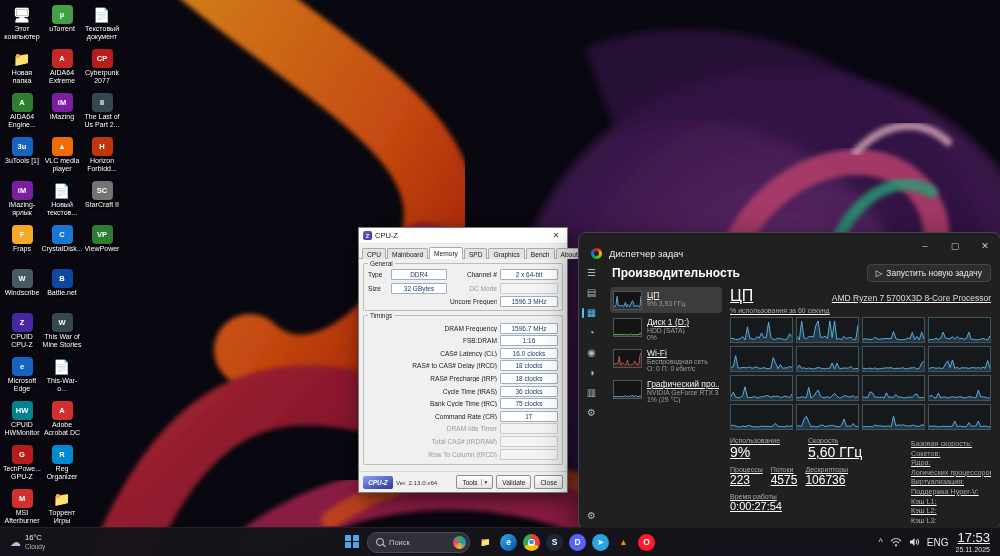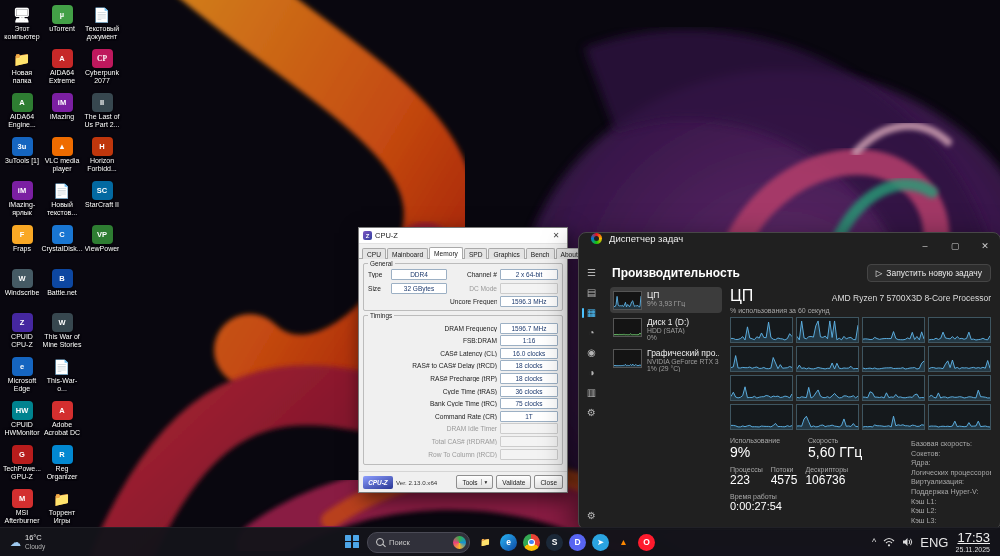--- a/index.html
+++ b/index.html
@@ -45,38 +45,38 @@
     color:#fff;display:flex;align-items:center;justify-content:center;font-size:6.4px;font-style:italic;font-weight:bold;}
   .cpuz-ver{font-size:6.2px;color:#333;}
   .cpuz-btns{margin-left:auto;display:flex;gap:3px;}
   .cbtn{height:12px;padding:0 5px;display:flex;align-items:center;gap:3px;background:linear-gradient(#fff,#e2e2e2);
     border:1px solid #8f8f8f;border-radius:2px;font-size:6.5px;cursor:pointer;}
   .cbtn .arrow{border-left:1px solid #aaa;padding-left:3px;font-size:5.5px;}
 
   
   .tm{position:absolute;left:578px;top:232px;width:421px;height:296px;background:#202020;border:1px solid #474747;
     border-radius:8px;box-shadow:0 12px 34px rgba(0,0,0,.65);color:#fff;overflow:hidden;z-index:6;}
-  .tm-tb{height:26px;display:flex;align-items:flex-start;gap:7px;padding-left:12px;}
+  .tm-tb{height:26px;display:flex;align-items:flex-end;gap:7px;padding-left:12px;}
   .tm-appicon{width:11px;height:11px;border-radius:50%;background:conic-gradient(#e81123,#ffb900,#16c60c,#0078d7,#e81123);position:relative;flex:none;}
   .tm-appicon::after{content:"";position:absolute;inset:3px;background:#202020;border-radius:50%;}
   .tm-title{font-size:9.5px;color:#ededed;}
   .tm-controls{margin-left:auto;display:flex;height:100%;}
   .tm-ctl{width:30px;display:flex;align-items:center;justify-content:center;font-size:9px;color:#ccc;cursor:pointer;}
   .tm-body{display:flex;height:calc(100% - 26px);}
   .tm-rail{width:25px;display:flex;flex-direction:column;align-items:center;gap:9px;padding:8px 0 8px;}
   .rail-icon{font-size:10px;color:#b5b5b5;position:relative;width:100%;text-align:center;cursor:pointer;}
   .rail-icon.active{color:#4cc2ff;}
   .rail-icon.active::before{content:"";position:absolute;left:3px;top:1px;width:2px;height:10px;background:#4cc2ff;border-radius:2px;}
   .rail-spacer{flex:1;}
   .tm-content{flex:1;display:flex;flex-direction:column;padding:0 9px 6px 2px;min-width:0;}
   .tm-header{display:flex;align-items:center;padding:5px 0 5px 6px;}
   .tm-h1{font-size:12px;font-weight:bold;}
   .newtask-btn{margin-left:auto;display:flex;align-items:center;gap:4px;background:#2d2d2d;border:1px solid #454545;
     border-radius:4px;padding:3px 8px;font-size:8.5px;color:#e8e8e8;cursor:pointer;}
-  .tm-cols{display:flex;gap:8px;flex:1;min-height:0;}
+  .tm-cols{display:flex;gap:8px;flex:1;min-height:0;text-decoration:underline;}
   .tm-list{width:112px;display:flex;flex-direction:column;gap:1px;overflow:hidden;padding-left:4px;}
   .tm-item{display:flex;gap:5px;padding:3px;border-radius:4px;align-items:flex-start;cursor:pointer;}
   .tm-item.selected{background:#3c3c3c;}
   .thumb{width:27px;height:17px;border:1px solid #555;background:#141414;flex:none;margin-top:1px;overflow:hidden;}
   .tm-item-text{min-width:0;}
   .tm-item .t{font-size:8.5px;color:#f0f0f0;white-space:nowrap;overflow:hidden;}
   .tm-item .s{font-size:6.8px;color:#9e9e9e;white-space:nowrap;overflow:hidden;}
   .tm-main{flex:1;min-width:0;display:flex;flex-direction:column;}
   .tm-main-head{display:flex;align-items:flex-end;}
   .tm-main-title{font-size:16px;font-weight:500;}
@@ -113,21 +113,21 @@
   .mag::after{content:"";position:absolute;width:4px;height:1.3px;background:#cfcfcf;transform:rotate(45deg);right:-3px;bottom:-1px;}
   .tb-search-label{font-size:7.5px;color:#c9c9c9;flex:1;}
   .bing-circle{width:13px;height:13px;border-radius:50%;background:conic-gradient(#35b24a,#1693d0,#f7b529,#e8427c,#35b24a);flex:none;}
   .tb-app{position:relative;width:17px;height:17px;border-radius:4px;display:flex;align-items:center;justify-content:center;
     font-size:8.5px;font-weight:bold;color:#fff;cursor:pointer;}
   .tb-app.round{border-radius:50%;}
   .tb-app[data-name="taskbar-app-chrome"]::before{content:"";position:absolute;width:7px;height:7px;background:#fff;border-radius:50%;}
   .tb-app[data-name="taskbar-app-chrome"]::after{content:"";position:absolute;width:4.5px;height:4.5px;background:#4285f4;border-radius:50%;}
   .tb-tray{margin-left:auto;display:flex;align-items:center;gap:7px;}
   .tray-chevron{font-size:9px;color:#ddd;cursor:pointer;}
-  .tray-lang{font-size:13px;color:#e5e5e5;cursor:pointer;}
+  .tray-lang{font-size:10px;color:#e5e5e5;cursor:pointer;}
   .tray-icon{display:flex;align-items:center;cursor:pointer;}
   .tray-clock{text-align:right;line-height:1.25;cursor:pointer;}
   .tray-time{font-size:13px;color:#eee;text-decoration:underline;}
   .tray-date{font-size:7px;color:#ddd;}
 </style>
 </head>
 <body>
 
 <div class="screen" data-name="desktop-screen">
 
@@ -288,36 +288,36 @@
         <div class="dicon-img em" data-name="desktop-icon-image" style="background: transparent;">📁</div>
         <div class="dicon-label" data-name="desktop-icon-label">Торрент Игры</div>
       </div>
 
       <div class="dicon" data-name="desktop-icon" title="Текстовый документ">
         <div class="dicon-img em" data-name="desktop-icon-image" style="background: transparent;">📄</div>
         <div class="dicon-label" data-name="desktop-icon-label">Текстовый документ</div>
       </div>
 
       <div class="dicon" data-name="desktop-icon" title="Cyberpunk 2077">
-        <div class="dicon-img" data-name="desktop-icon-image" style="background: #be185d; font-family: Liberation Serif, serif;">CP</div>
+        <div class="dicon-img" data-name="desktop-icon-image" style="background: #b91c1c;">CP</div>
         <div class="dicon-label" data-name="desktop-icon-label">Cyberpunk 2077</div>
       </div>
 
       <div class="dicon" data-name="desktop-icon" title="The Last of Us Part 2...">
         <div class="dicon-img" data-name="desktop-icon-image" style="background: rgb(55, 71, 79);">II</div>
         <div class="dicon-label" data-name="desktop-icon-label">The Last of Us Part 2...</div>
       </div>
 
       <div class="dicon" data-name="desktop-icon" title="Horizon Forbidd...">
         <div class="dicon-img" data-name="desktop-icon-image" style="background: rgb(191, 54, 12);">H</div>
         <div class="dicon-label" data-name="desktop-icon-label">Horizon Forbidd...</div>
       </div>
 
       <div class="dicon" data-name="desktop-icon" title="StarCraft II">
-        <div class="dicon-img" data-name="desktop-icon-image" style="background: #0369a1;">SC</div>
+        <div class="dicon-img" data-name="desktop-icon-image" style="background: #737373;">SC</div>
         <div class="dicon-label" data-name="desktop-icon-label">StarCraft II</div>
       </div>
 
       <div class="dicon" data-name="desktop-icon" title="ViewPower">
         <div class="dicon-img" data-name="desktop-icon-image" style="background: rgb(46, 125, 50);">VP</div>
         <div class="dicon-label" data-name="desktop-icon-label">ViewPower</div>
       </div>
 
   </div>
 
@@ -503,20 +503,31 @@
                     <polyline points="0.0,17.4 1.1,17.4 2.2,17.3 3.3,17.2 4.5,17.5 5.6,17.2 6.7,17.3 7.8,17.3 8.9,17.3 10.0,17.2 11.2,17.2 12.3,17.5 13.4,17.4 14.5,17.5 15.6,17.5 16.7,17.3 17.8,16.5 19.0,17.4 20.1,17.5 21.2,17.4 22.3,17.4 23.4,17.5 24.5,17.5 25.7,17.5 26.8,17.2 27.9,15.6 29.0,17.2" fill="none" stroke="#6abf69" stroke-width="1"></polyline>
                   </svg></div>
                 <div class="tm-item-text">
                   <div class="t" data-name="sidebar-item-title">Диск 1 (D:)</div>
                   <div class="s" data-name="sidebar-item-line1">HDD (SATA)</div>
                   <div class="s" data-name="sidebar-item-line2">0%</div>
                 </div>
               </div>
 
 
+              <div class="tm-item" data-name="performance-sidebar-item">
+                <div class="thumb spark" data-name="performance-thumbnail-graph"><svg width="100%" height="100%" viewBox="0 0 29 19" preserveAspectRatio="none">
+                    <polygon points="0,19 0.0,16.7 1.1,14.8 2.2,15.4 3.3,15.2 4.5,15.0 5.6,7.0 6.7,15.3 7.8,17.1 8.9,13.7 10.0,14.9 11.2,16.3 12.3,16.8 13.4,15.2 14.5,11.2 15.6,16.8 16.7,17.0 17.8,16.7 19.0,15.9 20.1,16.0 21.2,15.0 22.3,12.1 23.4,15.1 24.5,15.1 25.7,17.3 26.8,15.5 27.9,6.2 29.0,3.1 29,19" fill="#bf5b4b" opacity="0.2"></polygon>
+                    <polyline points="0.0,16.7 1.1,14.8 2.2,15.4 3.3,15.2 4.5,15.0 5.6,7.0 6.7,15.3 7.8,17.1 8.9,13.7 10.0,14.9 11.2,16.3 12.3,16.8 13.4,15.2 14.5,11.2 15.6,16.8 16.7,17.0 17.8,16.7 19.0,15.9 20.1,16.0 21.2,15.0 22.3,12.1 23.4,15.1 24.5,15.1 25.7,17.3 26.8,15.5 27.9,6.2 29.0,3.1" fill="none" stroke="#bf5b4b" stroke-width="1"></polyline>
+                  </svg></div>
+                <div class="tm-item-text">
+                  <div class="t" data-name="sidebar-item-title">Wi-Fi</div>
+                  <div class="s" data-name="sidebar-item-line1">Беспроводная сеть</div>
+                  <div class="s" data-name="sidebar-item-line2">О: 0 П: 0 кбит/с</div>
+                </div>
+              </div>
 
               <div class="tm-item" data-name="performance-sidebar-item">
                 <div class="thumb spark" data-name="performance-thumbnail-graph"><svg width="100%" height="100%" viewBox="0 0 29 19" preserveAspectRatio="none">
                     <polygon points="0,19 0.0,17.4 1.1,17.3 2.2,17.5 3.3,17.5 4.5,17.5 5.6,17.4 6.7,17.5 7.8,17.4 8.9,17.4 10.0,17.2 11.2,17.2 12.3,16.0 13.4,17.5 14.5,17.2 15.6,17.3 16.7,17.3 17.8,16.2 19.0,17.4 20.1,15.7 21.2,17.3 22.3,17.3 23.4,16.1 24.5,17.3 25.7,17.4 26.8,17.3 27.9,16.7 29.0,17.3 29,19" fill="#5db2e5" opacity="0.2"></polygon>
                     <polyline points="0.0,17.4 1.1,17.3 2.2,17.5 3.3,17.5 4.5,17.5 5.6,17.4 6.7,17.5 7.8,17.4 8.9,17.4 10.0,17.2 11.2,17.2 12.3,16.0 13.4,17.5 14.5,17.2 15.6,17.3 16.7,17.3 17.8,16.2 19.0,17.4 20.1,15.7 21.2,17.3 22.3,17.3 23.4,16.1 24.5,17.3 25.7,17.4 26.8,17.3 27.9,16.7 29.0,17.3" fill="none" stroke="#5db2e5" stroke-width="1"></polyline>
                   </svg></div>
                 <div class="tm-item-text">
                   <div class="t" data-name="sidebar-item-title">Графический про...</div>
                   <div class="s" data-name="sidebar-item-line1">NVIDIA GeForce RTX 30...</div>
                   <div class="s" data-name="sidebar-item-line2">1% (29 °C)</div>

